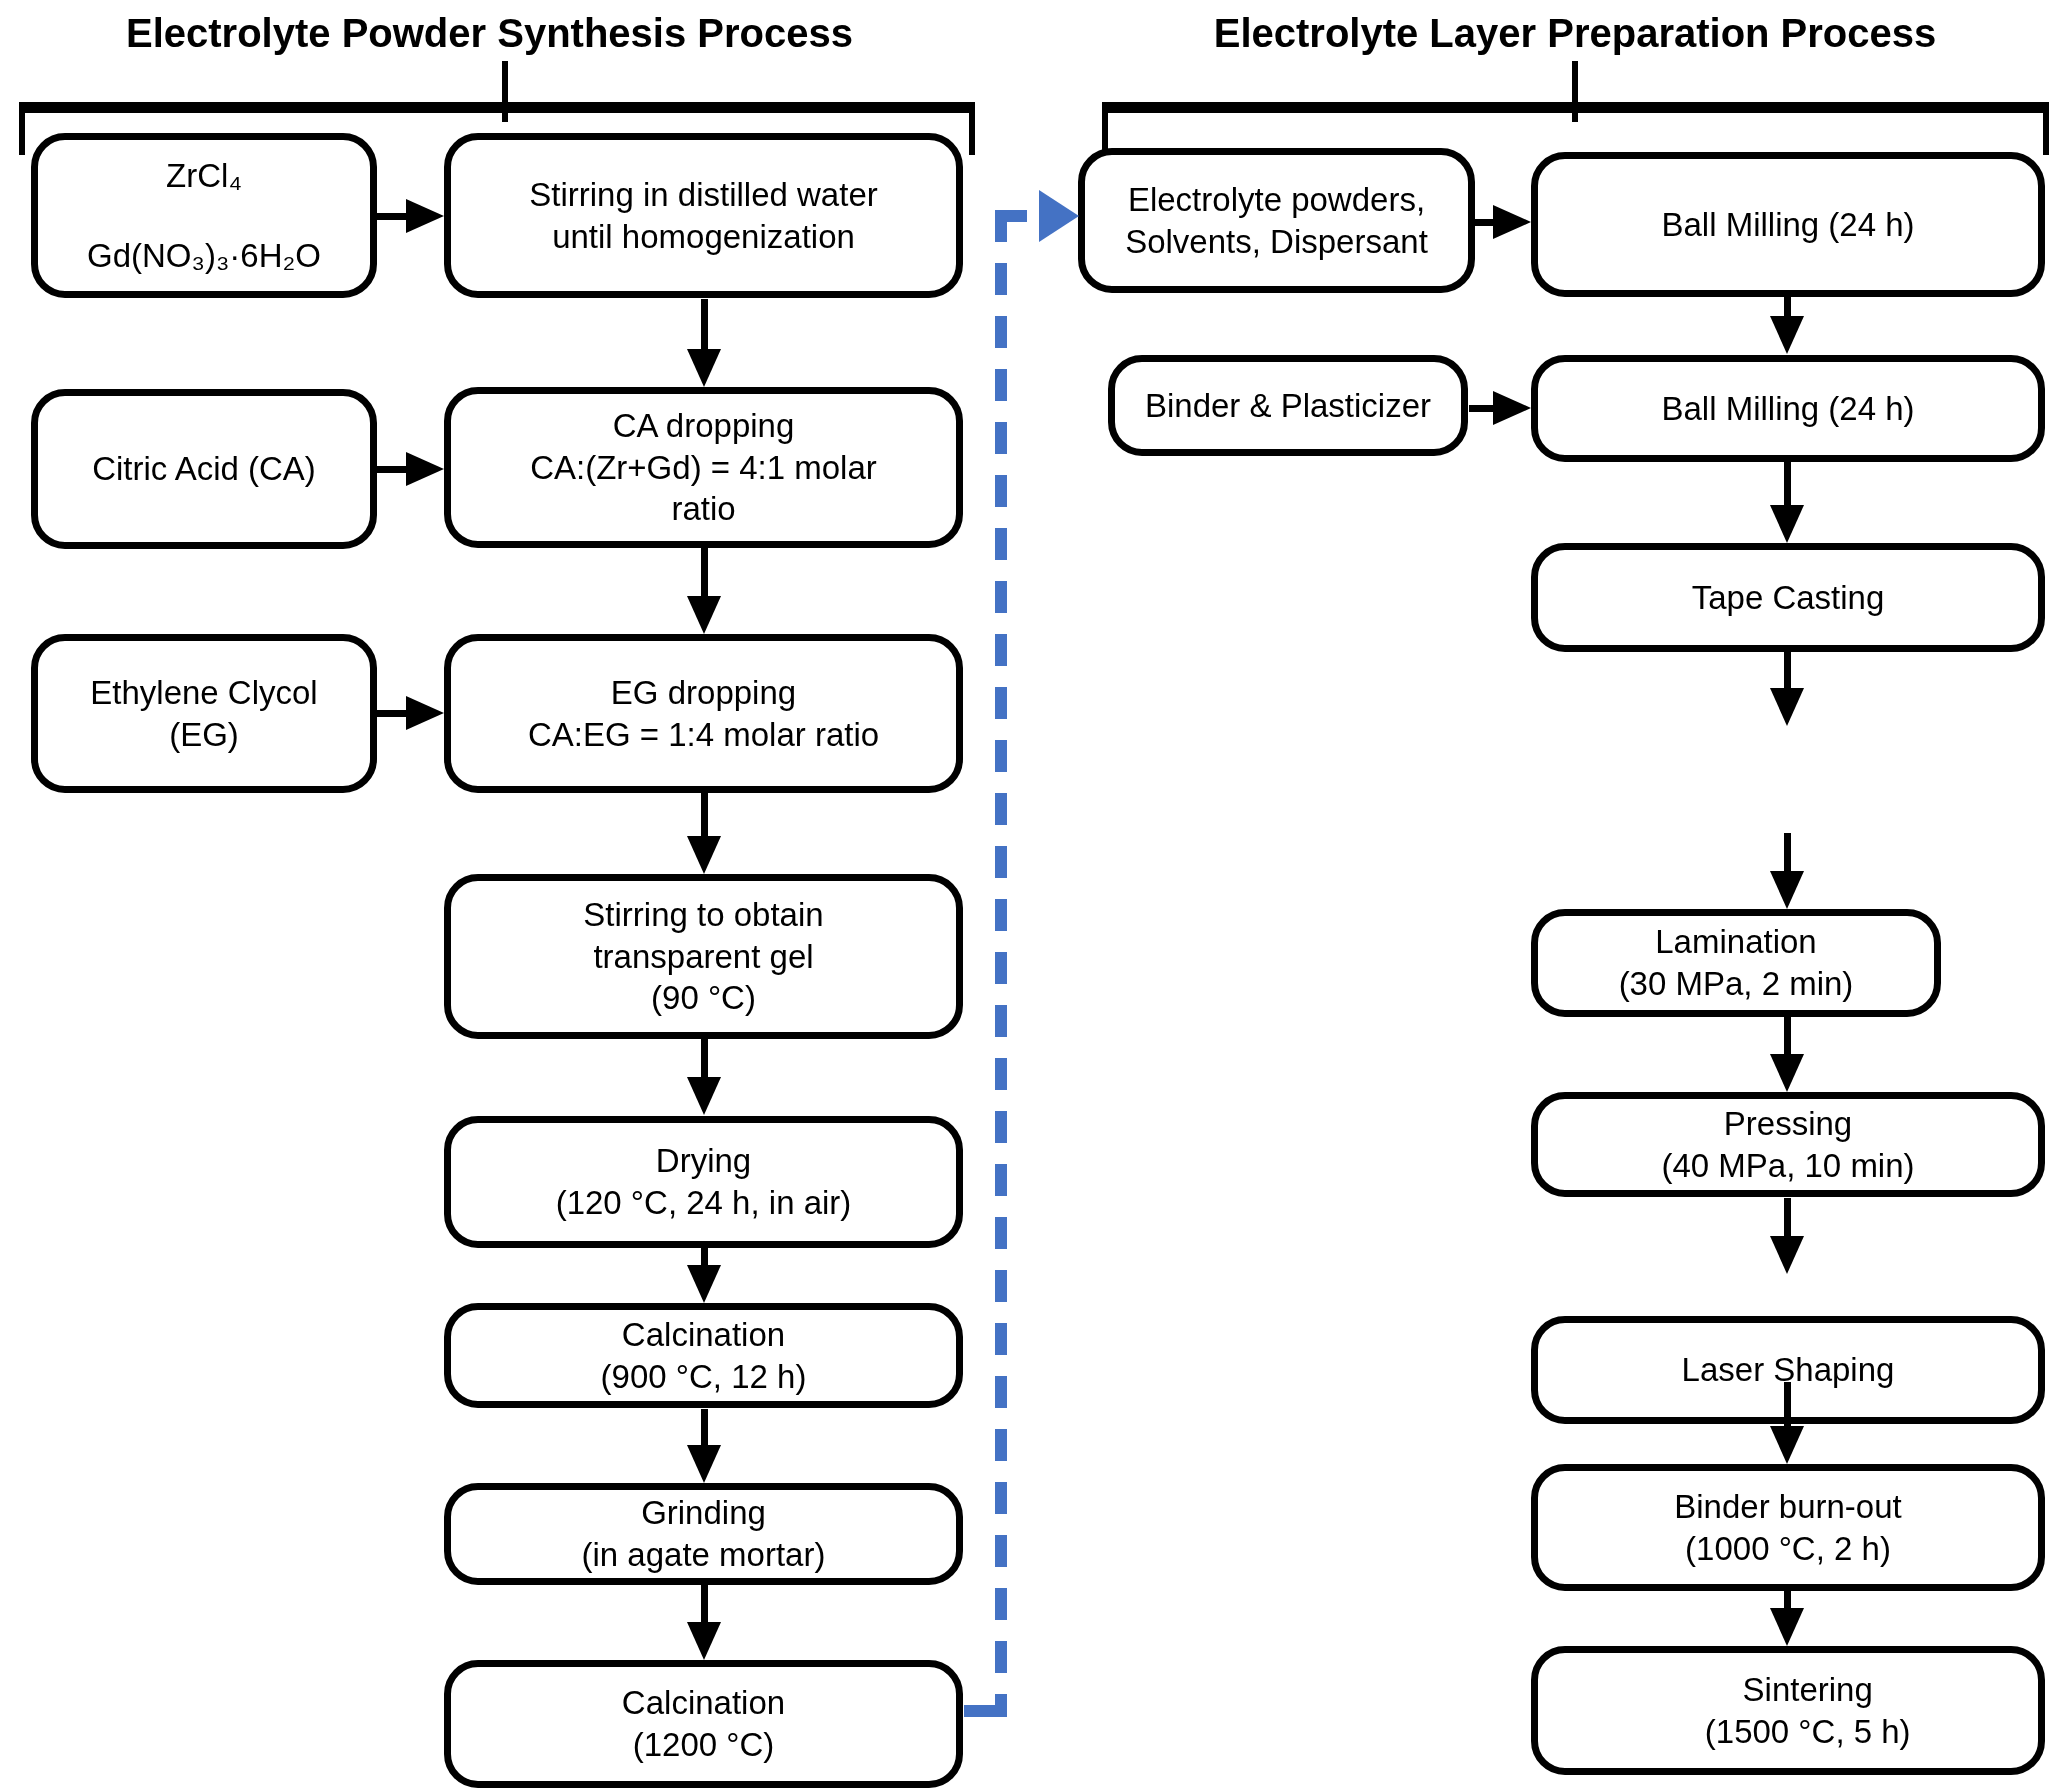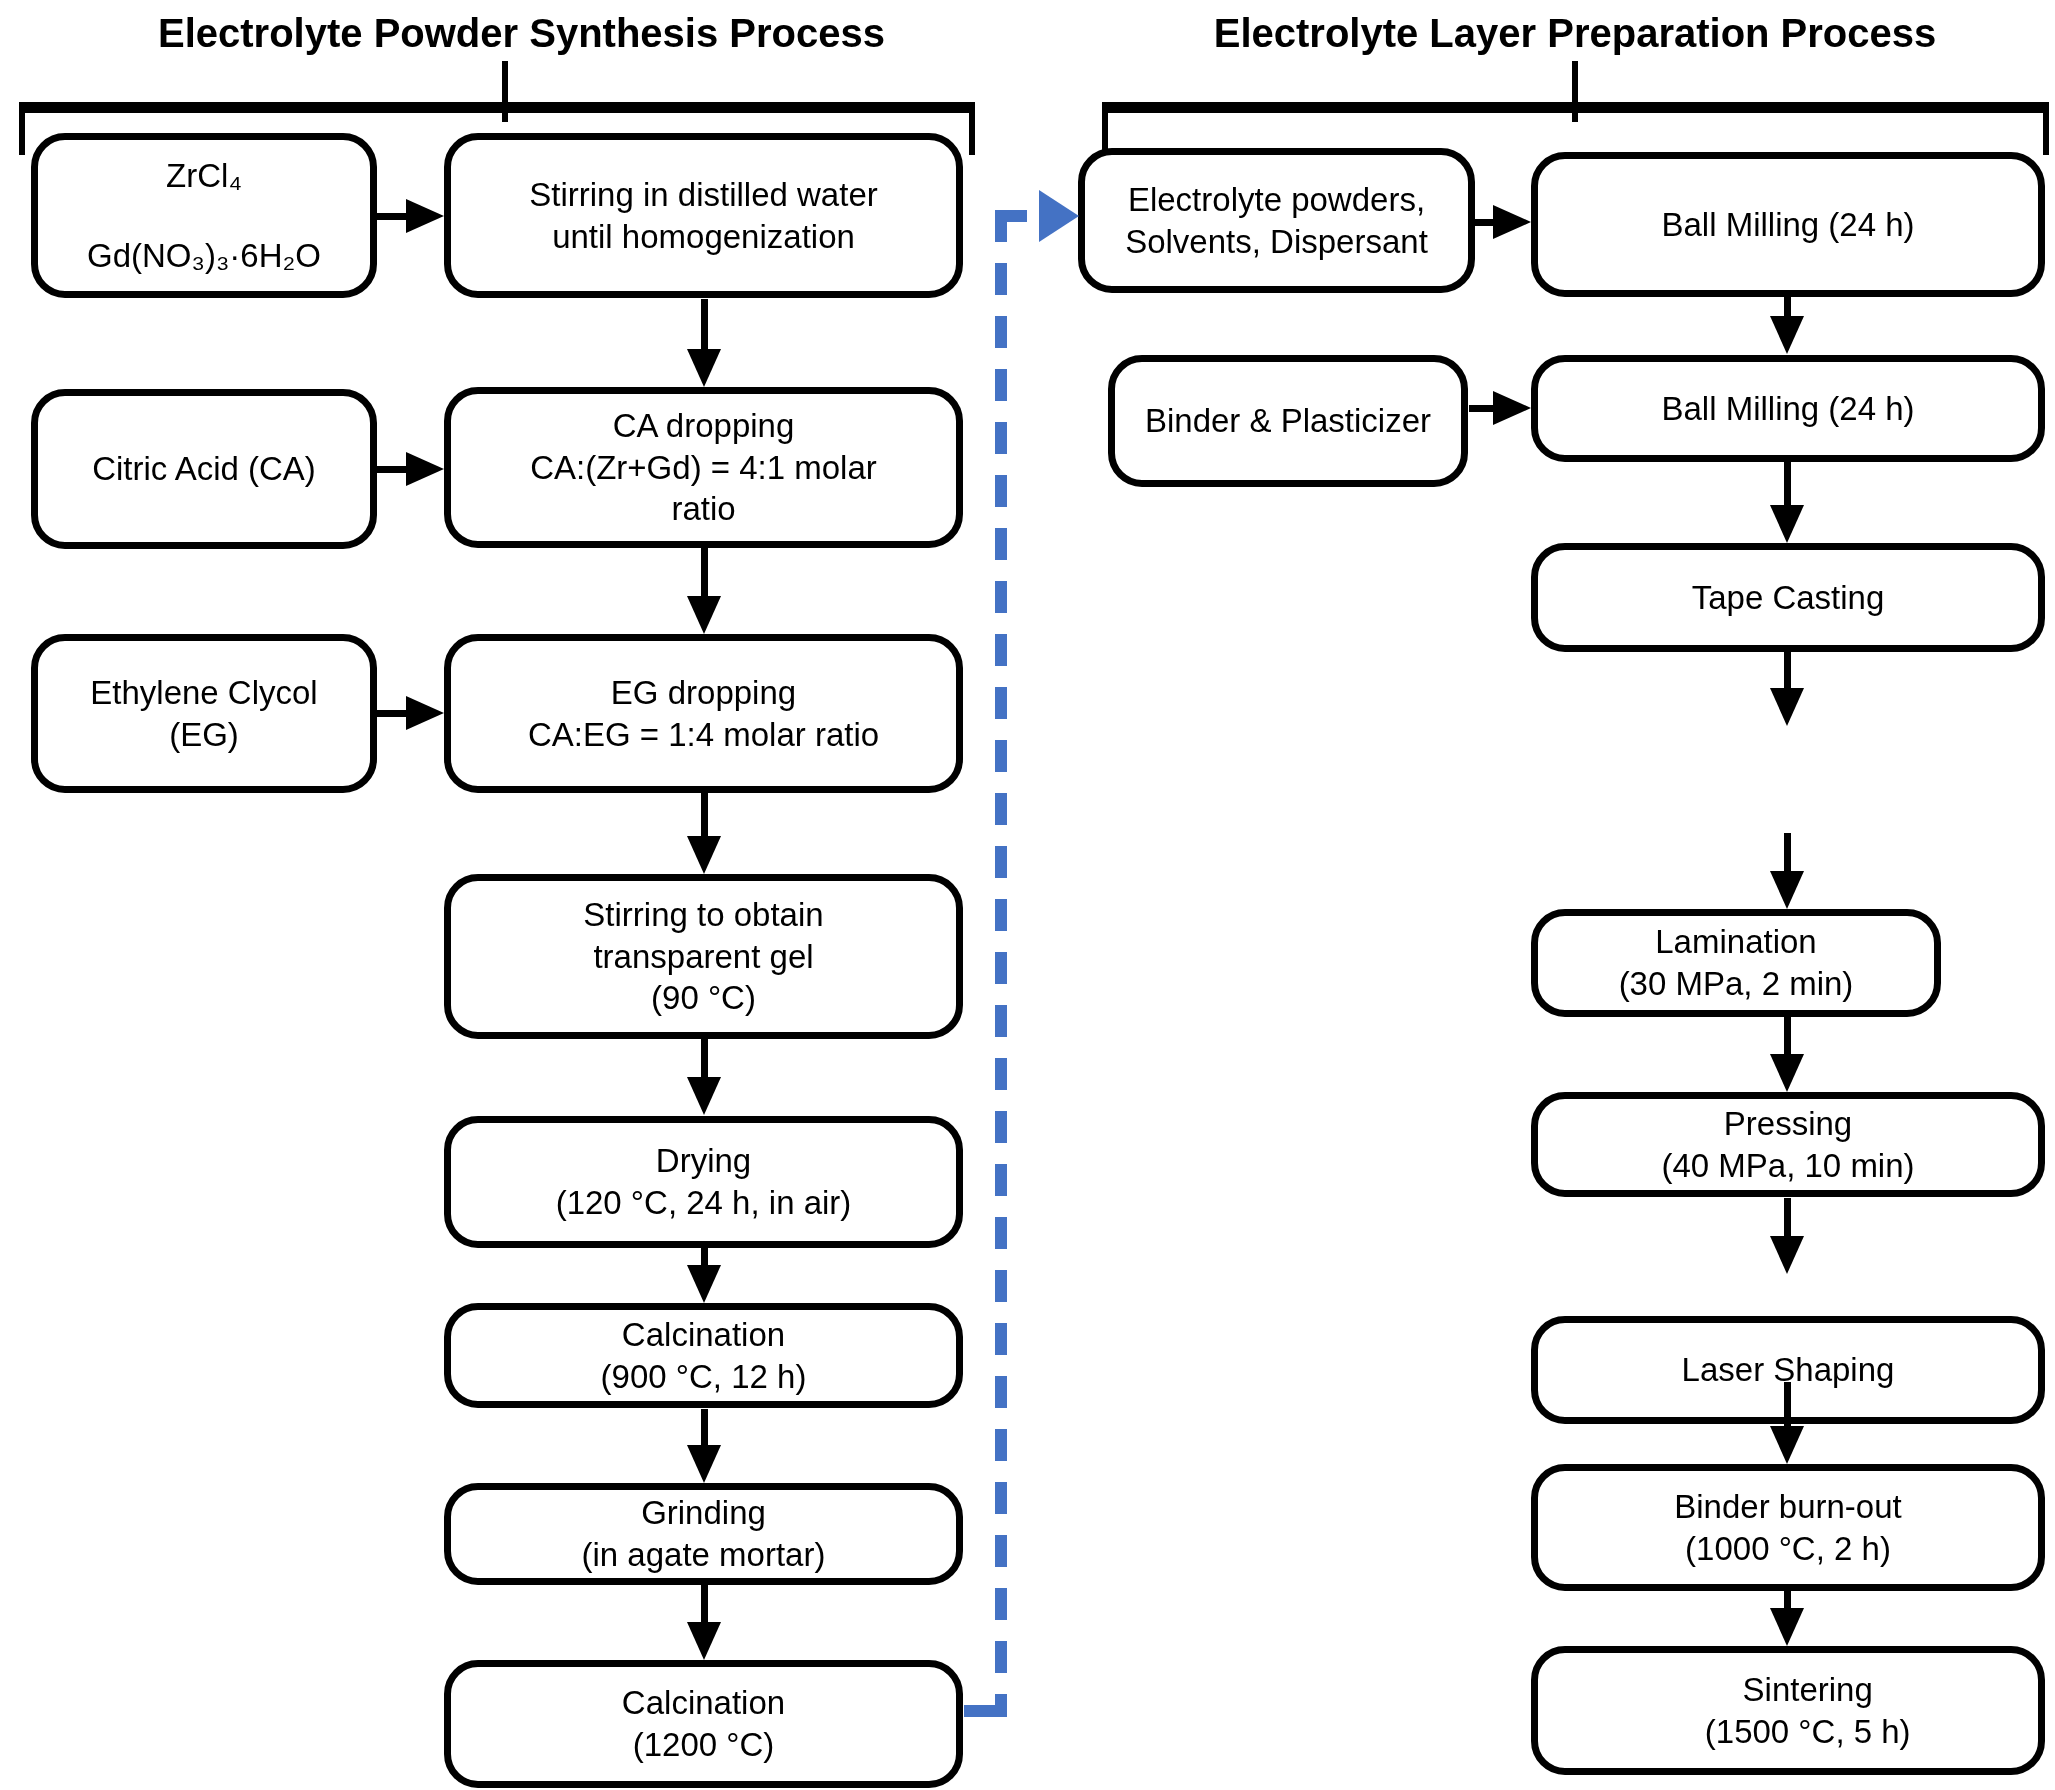--- a/index.html
+++ b/index.html
@@ -65,21 +65,21 @@
     border-top:26px solid transparent;
     border-bottom:26px solid transparent;
     border-left:40px solid var(--blue,#4472C4);
   }
 </style>
 </head>
 <body>
 
 <div id="canvas" style="background: rgb(255, 255, 255);">
 
-  <div class="sec-title" style="left:83px;top:10.5px;width:877px;">Electrolyte Powder Synthesis Process</div>
+  <div class="sec-title" style="left:51px;top:10.5px;width:877px;">Electrolyte Powder Synthesis Process</div>
   <div class="sec-title" style="left:1139px;top:10.5px;width:872px;">Electrolyte Layer Preparation Process</div>
 
   <div class="brace-bar" style="left:19px;top:102px;width:956px;height:11.4px;"></div>
   <div class="brace-tick" style="left:19px;top:102px;width:6.2px;height:53px;"></div>
   <div class="brace-tick" style="left:969px;top:102px;width:6.2px;height:53px;"></div>
   <div class="brace-tick" style="left:502px;top:61px;width:6.2px;height:61px;"></div>
 
   <div class="brace-bar" style="left:1102px;top:102px;width:947px;height:11.4px;"></div>
   <div class="brace-tick" style="left:1102px;top:102px;width:6.2px;height:53px;"></div>
   <div class="brace-tick" style="left:2043px;top:102px;width:6.2px;height:53px;"></div>
@@ -130,21 +130,21 @@
       <div class="line">Calcination</div>
       <div class="line">(1200 °C)</div>
     </div>
     <div class="node" style="left: 1078px; top: 148px; width: 397px; height: 145px;">
       <div class="line">Electrolyte powders,</div>
       <div class="line">Solvents, Dispersant</div>
     </div>
     <div class="node" style="left: 1531px; top: 152px; width: 514px; height: 145px;">
       <div class="line">Ball Milling (24 h)</div>
     </div>
-    <div class="node" style="left: 1108px; top: 355px; width: 360px; height: 132px;">
+    <div class="node" style="left: 1108px; top: 355px; width: 360px; height: 101px;">
       <div class="line">Binder &amp; Plasticizer</div>
     </div>
     <div class="node" style="left: 1531px; top: 355px; width: 514px; height: 107px;">
       <div class="line">Ball Milling (24 h)</div>
     </div>
     <div class="node" style="left: 1531px; top: 543px; width: 514px; height: 109px;">
       <div class="line">Tape Casting</div>
     </div>
     <div class="node" style="left: 1531px; top: 909px; width: 410px; height: 108px;">
       <div class="line">Lamination</div>

